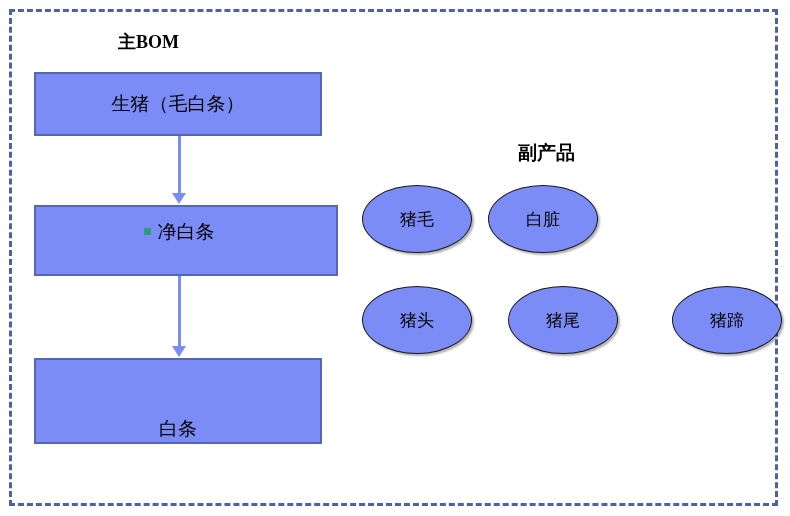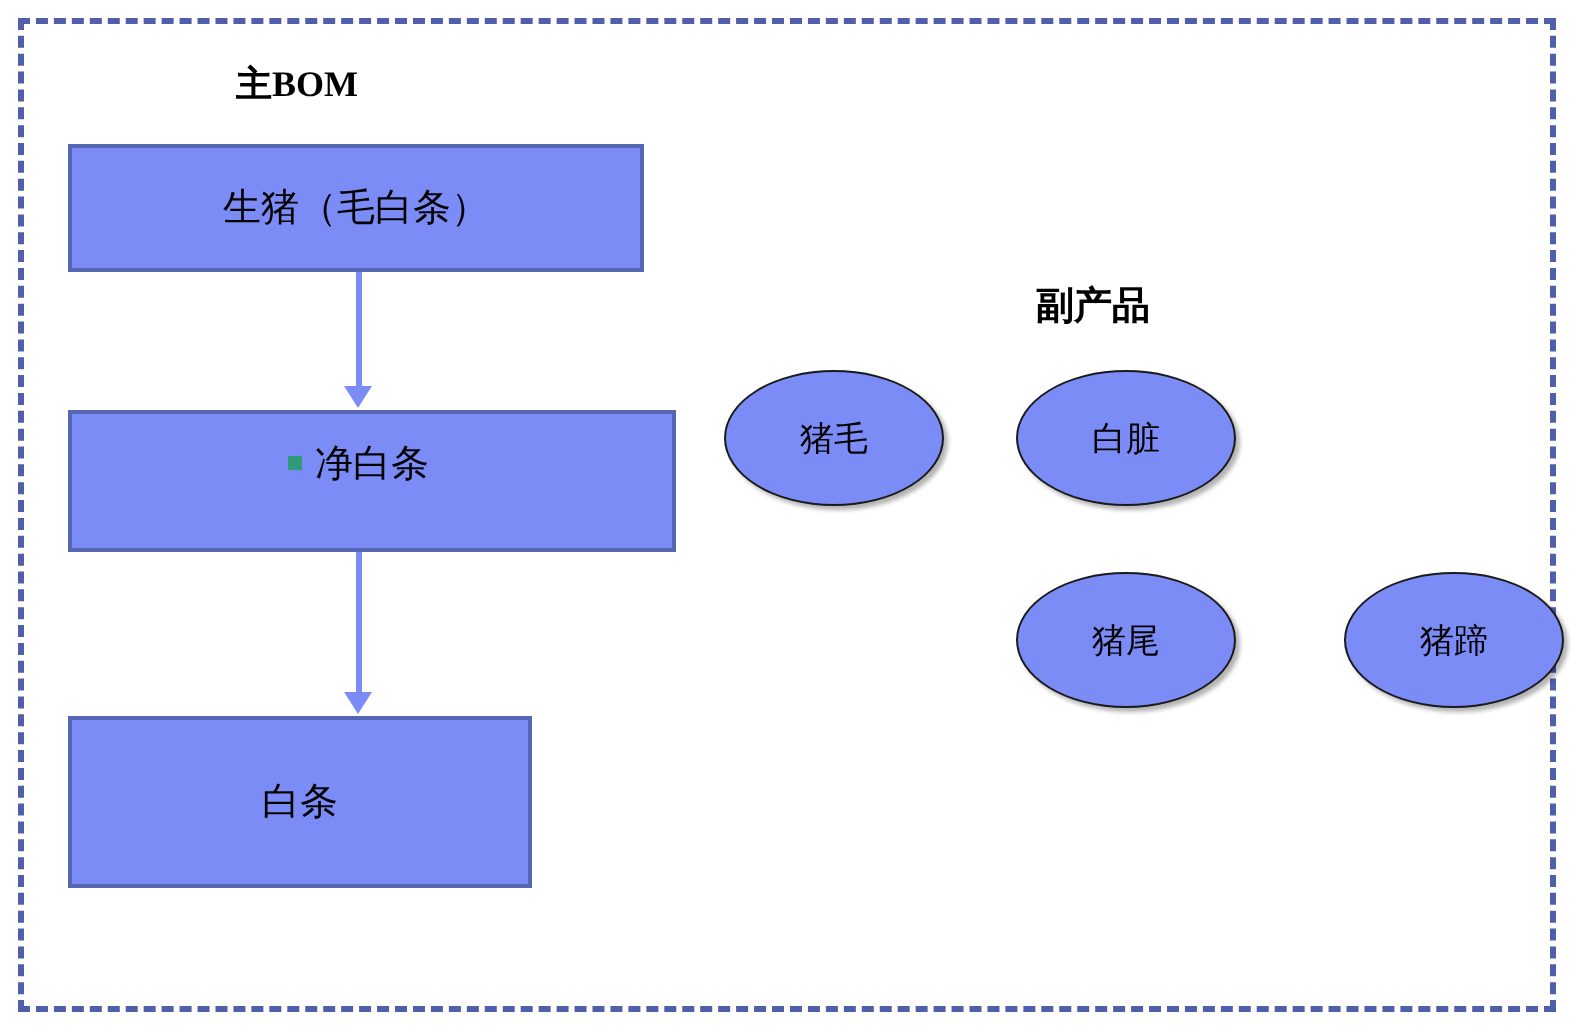--- a/index.html
+++ b/index.html
@@ -71,21 +71,21 @@
     white-space: nowrap;
     position: relative;
   }
   .proc-box.shifted .box-label {
     
     transform: translateY(-9px);
   }
 
   #box-raw-pig   { left: 34px;  top: 72px;  width: 288px; height: 64px; }
   #box-net-strip { left: 34px;  top: 205px; width: 304px; height: 71px; }
-  #box-strip     { left: 34px;  top: 358px; width: 232px; height: 86px; }
+  #box-strip     { left: 34px;  top: 358px; width: 288px; height: 86px; align-items: flex-end; }
 
   
   .bullet-marker {
     position: absolute;
     left: -14px;
     top: 50%;
     margin-top: -4px;
     width: 7px;
     height: 7px;
     background: #2f9b78;
@@ -135,21 +135,21 @@
     box-shadow: 2px 2px 2px rgba(0,0,0,0.30);
   }
   .ellipse .ell-label {
     font-size: 17px;
     color: #000000;
     font-family: "Liberation Serif", "DejaVu Serif", serif;
     white-space: nowrap;
   }
 
   #ellipse-zhumao   { left: 362px; top: 185px; }
-  #ellipse-baizang  { left: 508px; top: 185px; }
+  #ellipse-baizang  { left: 488px; top: 185px; }
   #ellipse-hongzang { left: 650px; top: 185px; }
   #ellipse-zhutou   { left: 362px; top: 286px; }
   #ellipse-zhuwei   { left: 508px; top: 286px; }
   #ellipse-zhuti    { left: 672px; top: 286px; }
 </style>
 </head>
 <body>
 
 <div id="canvas">
 
@@ -183,20 +183,23 @@
 
   <div class="ellipse" id="ellipse-zhumao">
     <span class="ell-label">猪毛</span>
   </div>
 
   <div class="ellipse" id="ellipse-baizang">
     <span class="ell-label">白脏</span>
   </div>
 
 
+  <div class="ellipse" id="ellipse-zhutou">
+    <span class="ell-label">猪头</span>
+  </div>
 
   <div class="ellipse" id="ellipse-zhuwei">
     <span class="ell-label">猪尾</span>
   </div>
 
   <div class="ellipse" id="ellipse-zhuti">
     <span class="ell-label">猪蹄</span>
   </div>
 
 </div>

